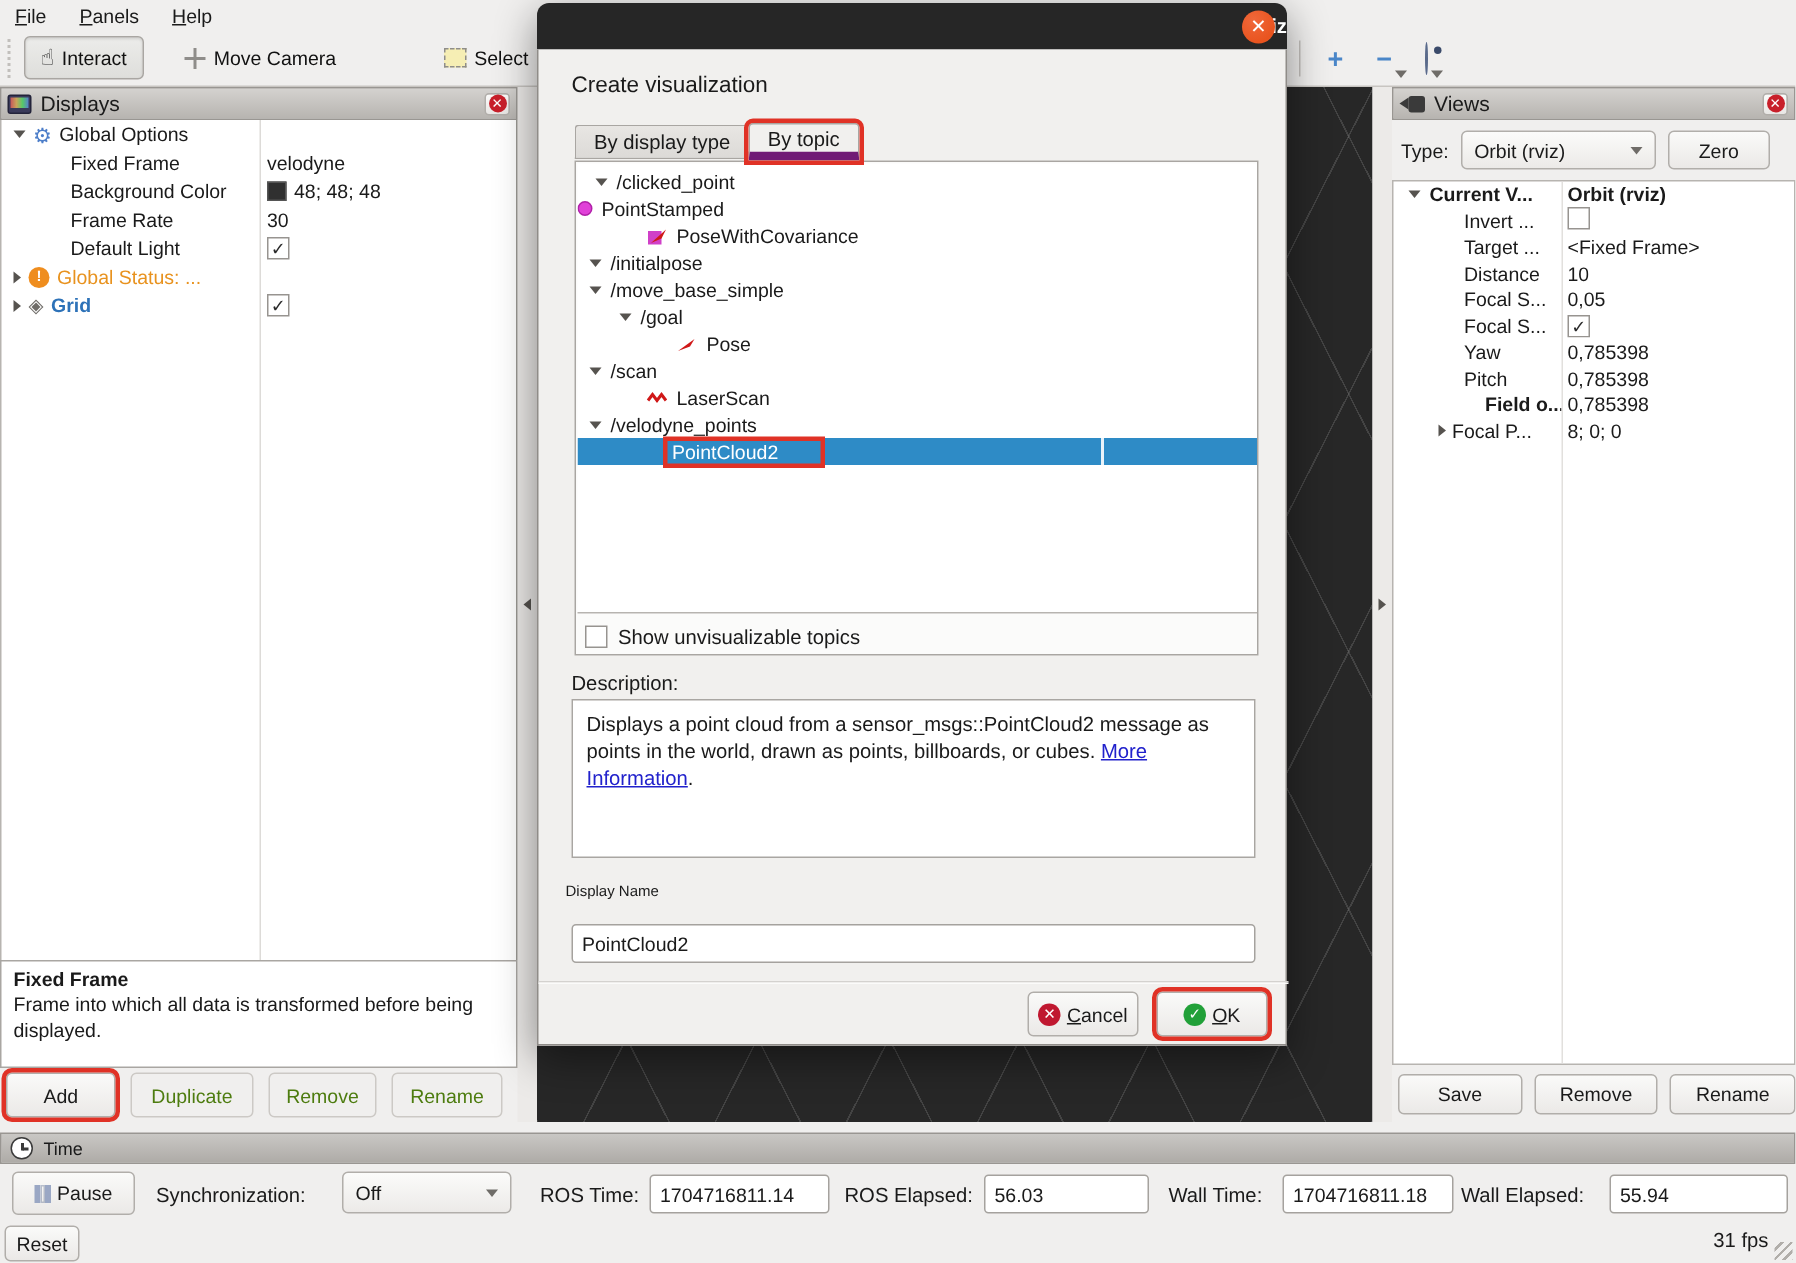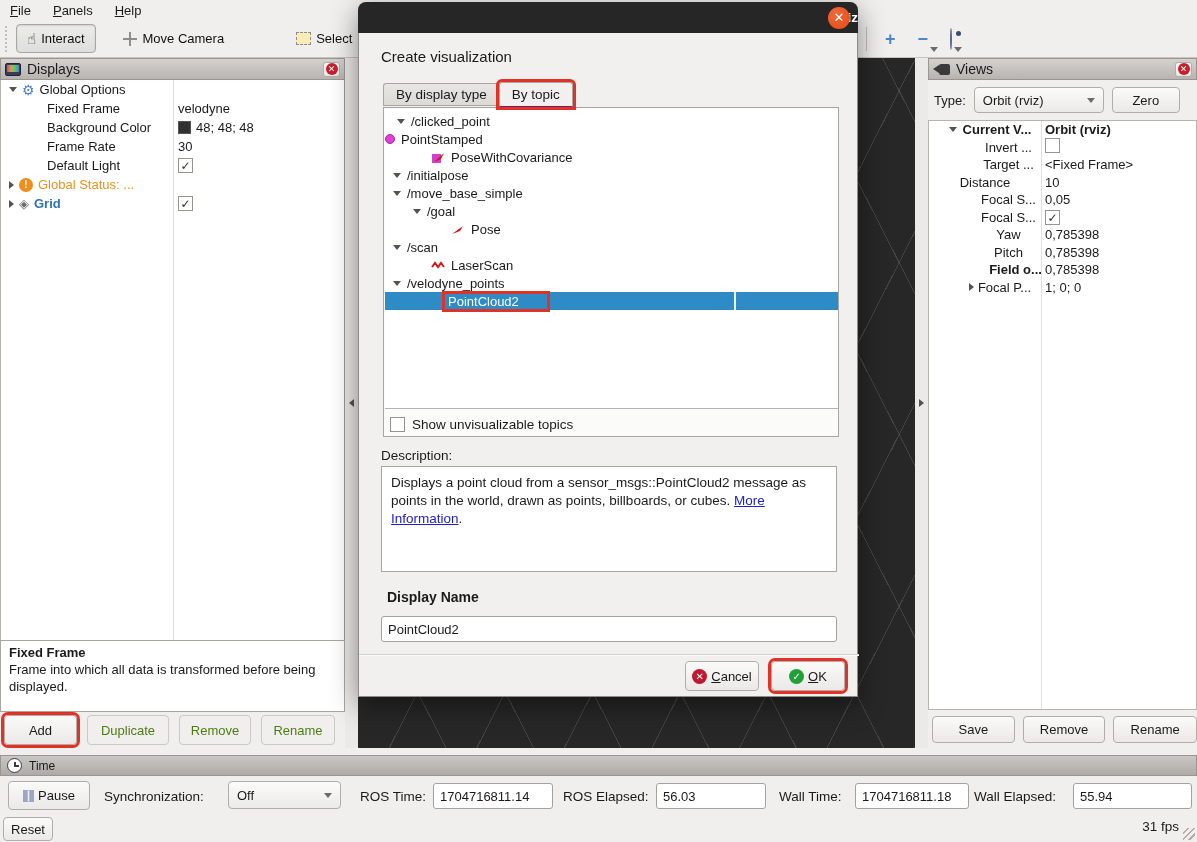--- a/index.html
+++ b/index.html
@@ -72,47 +72,47 @@
   
   #views { position:absolute; left:928px; top:58px; width:269px; height:690px; }
   #views .panel-header { border-left:1px solid #999692; }
   .icon-cam { width:17px; height:11px; position:relative; flex:none; }
   .icon-cam::before { content:""; position:absolute; right:0; top:0; width:11px; height:11px; background:#3a3a3a; border-radius:2px; }
   .icon-cam::after { content:""; position:absolute; left:0; top:1px; width:0; height:0; border-top:4.5px solid transparent; border-bottom:4.5px solid transparent; border-right:6px solid #3a3a3a; }
   #views-type-row { position:absolute; left:0; top:28px; width:269px; height:28px; display:flex; align-items:center; gap:8px; padding-left:6px; }
   #views-tree { position:absolute; left:0; top:62px; width:269px; height:590px; background:#fff; border:1px solid #b7b4b0; overflow:hidden; }
   #views-tree .divider { position:absolute; left:112px; top:0; width:1px; height:100%; background:#e2e0dd; }
   .v-row { height:17.5px; display:flex; align-items:center; font-size:13px; }
-  .v-row .lab-cell { width:112px; display:flex; align-items:center; gap:4px; overflow:hidden; white-space:nowrap; flex:none;justify-content:center; }
+  .v-row .lab-cell { width:112px; display:flex; align-items:center; gap:4px; overflow:hidden; white-space:nowrap; flex:none; }
   .v-row .val-cell { padding-left:4px; white-space:nowrap; overflow:hidden; }
   #views-btns { position:absolute; left:0; top:658px; width:269px; display:flex; gap:8px; padding-left:4px; }
   #views-btns .btn { height:27px; }
 
   
   #dialog { position:absolute; left:358px; top:2px; width:500px; height:695px; z-index:30; border-radius:9px 9px 2px 2px; box-shadow:0 8px 28px rgba(0,0,0,.45); background:#f1f0ee; }
   #dlg-titlebar { height:31px; background:#262626; border-radius:8px 8px 0 0; display:flex; align-items:center; justify-content:flex-end; position:relative; }
   #dlg-title { color:#fff; font-weight:bold; font-size:13.5px; }
   #dlg-close { position:absolute; right:8px; top:4.5px; width:22px; height:22px; border-radius:50%; background:radial-gradient(circle at 35% 30%,#f0683a,#e9541f 70%); color:#fff; font-size:13px; font-weight:bold; text-align:center; line-height:21px; }
   #dlg-body { position:absolute; left:0; top:31px; width:500px; height:664px; border:1px solid #8f8c88; border-top:none; background:#f1f0ee; }
   #dlg-heading { position:absolute; left:22px; top:15px; font-size:15px; }
   #dlg-tabs { position:absolute; left:24px; top:48px; display:flex; align-items:center; height:27px; }
   .tab { height:25px; padding:0 12px; display:flex; align-items:center; font-size:13.5px; border:1px solid #a9a6a2; }
   .tab.inactive { background:linear-gradient(#e8e6e3,#dcdad7); height:23px; border-right:none; border-radius:3px 0 0 0; }
-  .tab.active { background:#f1f0ee; border-bottom:1px solid #701a75; border-radius:3px 3px 0 0; position:relative; z-index:2; }
+  .tab.active { background:#f1f0ee; border-bottom:6px solid #701a75; border-radius:3px 3px 0 0; position:relative; z-index:2; }
   #dlg-frame { position:absolute; left:24px; top:74px; width:456px; height:330px; border:1px solid #a9a6a2; background:#fbfbfa; }
   #topic-tree { position:absolute; left:1px; top:1px; width:453px; height:300px; background:#fff; border-bottom:1px solid #b7b4b0; overflow:hidden; padding-top:3px; }
   .t-row { height:18px; display:flex; align-items:center; gap:6px; font-size:13px; white-space:nowrap; position:relative; }
   .t-row.selected { background:#2e8bc6; color:#fff; }
   .t-row.selected .seldiv { position:absolute; left:349px; top:0; width:2px; height:100%; background:#e9f2f9; }
   .ico-pt { width:10px; height:10px; border-radius:50%; background:#e040d8; border:1px solid #b020a8; flex:none; }
   #show-unvis { position:absolute; left:1px; top:305px; width:453px; height:23px; display:flex; align-items:center; gap:7px; padding-left:5px; background:#fbfbfa; font-size:13.5px; }
   #desc-label { position:absolute; left:22px; top:415px; font-size:13.5px; }
   #desc-box { position:absolute; left:22px; top:433px; width:456px; height:106px; background:#fff; border:1px solid #a9a6a2; padding:7px 9px; font-size:13.5px; line-height:1.32; }
   #desc-box a { color:#2121cc; text-decoration:underline; }
-  #dn-label { position:absolute; left:28px; top:556px; font-size:14px;font-weight:bold; }
+  #dn-label { position:absolute; left:18px; top:556px; font-size:10px; }
   #dn-input { position:absolute; left:22px; top:583px; width:456px; height:26px; }
   #dlg-sep { position:absolute; left:0; top:621px; width:500px; height:2px; border-top:1px solid #d4d2cf; border-bottom:1px solid #fbfbfa; }
   #btn-cancel { position:absolute; left:326px; top:628px; width:74px; height:30px; }
   #btn-ok { position:absolute; left:412px; top:628px; width:74px; height:30px; }
   .chip-red { width:15px; height:15px; border-radius:50%; background:#c01830; color:#fff; font-size:10px; font-weight:bold; line-height:15px; text-align:center; flex:none; }
   .chip-green { width:15px; height:15px; border-radius:50%; background:#21a038; color:#fff; font-size:10px; font-weight:bold; line-height:15px; text-align:center; flex:none; }
 
   
   #time-panel { position:absolute; left:0; top:755px; width:1197px; height:87px; }
   #time-header { height:21px; background:linear-gradient(#c9c7c4,#aeaba7); border:1px solid #999692; display:flex; align-items:center; gap:7px; padding:0 6px; font-size:12px; }
@@ -304,21 +304,21 @@
           </span>
           <span class="val-cell"><span class="cb"></span></span>
         </div>
         <div class="v-row">
           <span class="lab-cell" style="padding-left: 47px;">
             <span>Target ...</span>
           </span>
           <span class="val-cell"><span>&lt;Fixed Frame&gt;</span></span>
         </div>
         <div class="v-row">
-          <span class="lab-cell" style="">
+          <span class="lab-cell" style="padding-left: 47px;">
             <span>Distance</span>
           </span>
           <span class="val-cell"><span>10</span></span>
         </div>
         <div class="v-row">
           <span class="lab-cell" style="padding-left: 47px;">
             <span>Focal S...</span>
           </span>
           <span class="val-cell"><span>0,05</span></span>
         </div>
@@ -344,21 +344,21 @@
           <span class="lab-cell" style="padding-left: 61px; font-weight: bold;">
             <span>Field o...</span>
           </span>
           <span class="val-cell"><span>0,785398</span></span>
         </div>
         <div class="v-row">
           <span class="lab-cell" style="padding-left: 30px;">
             <span class="tri-r"></span>
             <span>Focal P...</span>
           </span>
-          <span class="val-cell"><span>1; 0; 0</span></span>
+          <span class="val-cell"><span>8; 0; 0</span></span>
         </div>
       </div>
     <div id="views-btns">
       <span class="btn" style="width:83px">
           <span>Save</span>
         </span>
       <span class="btn" style="width:83px">
           <span>Remove</span>
         </span>
       <span class="btn" style="width:84px">

